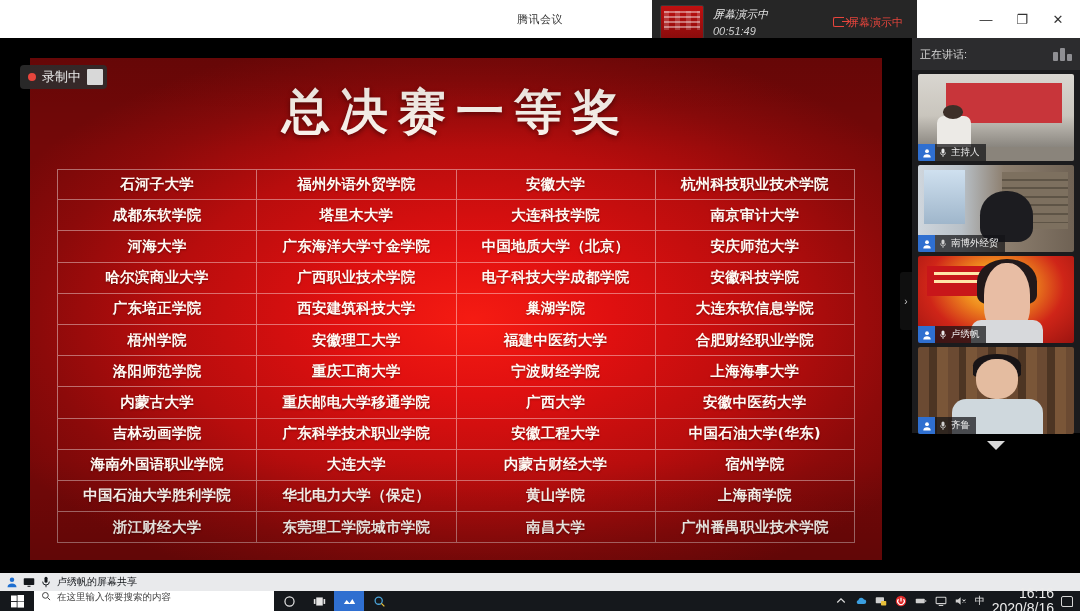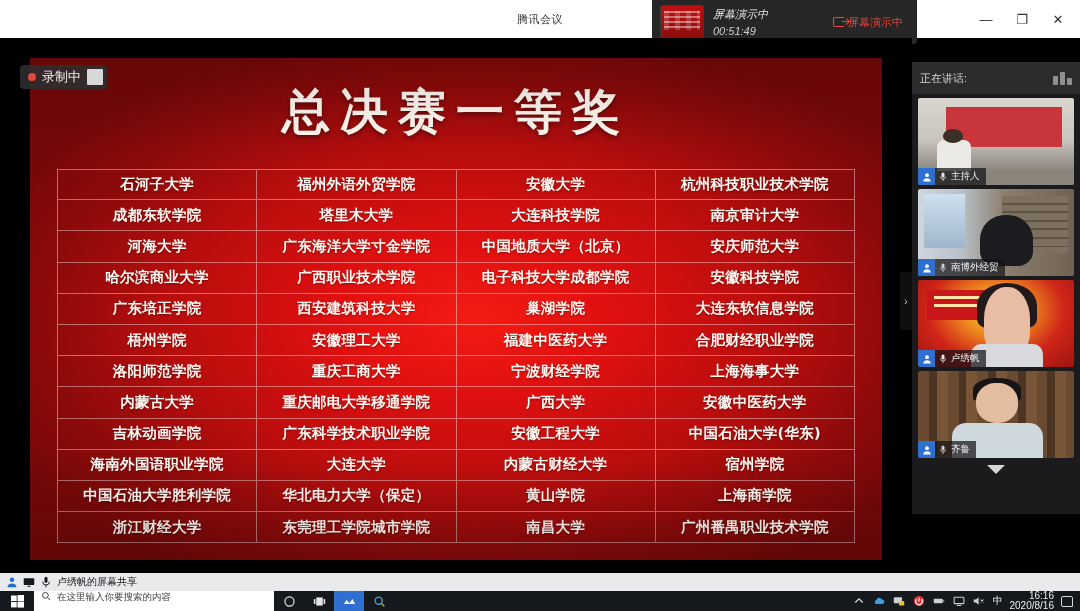--- a/index.html
+++ b/index.html
@@ -98,21 +98,21 @@
   .rec-badge {
     position:absolute; left:20px; top:27px; height:24px;
     display:flex; align-items:center; background:rgba(45,45,45,.88);
     border-radius:4px; padding:0 4px 0 8px; gap:6px;
   }
   .rec-dot { width:8px; height:8px; border-radius:50%; background:#e8453c; }
   .rec-text { font-size:13px; color:#ececec; }
   .rec-stop { width:16px; height:16px; background:#d8d8d8; border-radius:1px; cursor:pointer; }
 
   
-  .sidebar { position:absolute; left:912px; top:38px; width:168px; height:452px; background:#1b1b1d;margin-top:24px; }
+  .sidebar { position:absolute; left:912px; top:38px; width:168px; height:395px; background:#1b1b1d; }
 
   .speaking-bar { height:32px; display:flex; align-items:center; padding:0 8px; background:#2c2c2e; }
   .speaking-label { font-size:11px; color:#d6d6d6; }
   .speaking-wave { margin-left:auto; display:flex; align-items:flex-end; gap:2px; height:14px; }
   .speaking-wave i { display:block; width:5px; background:#8f8f93; border-radius:1px; }
   .speaking-wave i:nth-child(1){height:9px;}
   .speaking-wave i:nth-child(2){height:13px;}
   .speaking-wave i:nth-child(3){height:7px;}
 
   .tiles { position:relative; padding:4px 6px 0 6px; display:flex; flex-direction:column; gap:4px; }
@@ -199,21 +199,21 @@
   .tb-search svg { width:10px; height:10px; }
   .tb-search-ph { font-size:9.5px; color:#444; }
   .tb-icon { width:30px; height:20px; display:flex; align-items:center; justify-content:center; cursor:pointer; }
   .tb-icon svg { width:13px; height:13px; }
   .tb-icon.accent { background:#2f6fd0; }
   .tb-tray { margin-left:auto; display:flex; align-items:center; gap:7px; padding-right:7px; }
   .tray-ic { width:13px; height:13px; display:flex; align-items:center; justify-content:center; }
   .tray-ic svg { width:12px; height:12px; }
   .tray-lang { font-size:10px; color:#e6e6e6; }
   .tray-clock { display:flex; flex-direction:column; align-items:flex-end; line-height:1.05; }
-  .tray-clock span { font-size:10px; color:#ececec; }
+  .tray-clock span { font-size:14px; color:#ececec; }
   .tray-notify { width:12px; height:11px; border:1px solid #d6d6d6; border-radius:2px 2px 0 2px; }
 </style>
 </head>
 <body>
 
 <div class="app">
 
   <div class="titlebar">
     <div class="titlebar-title">腾讯会议</div>
   </div>

